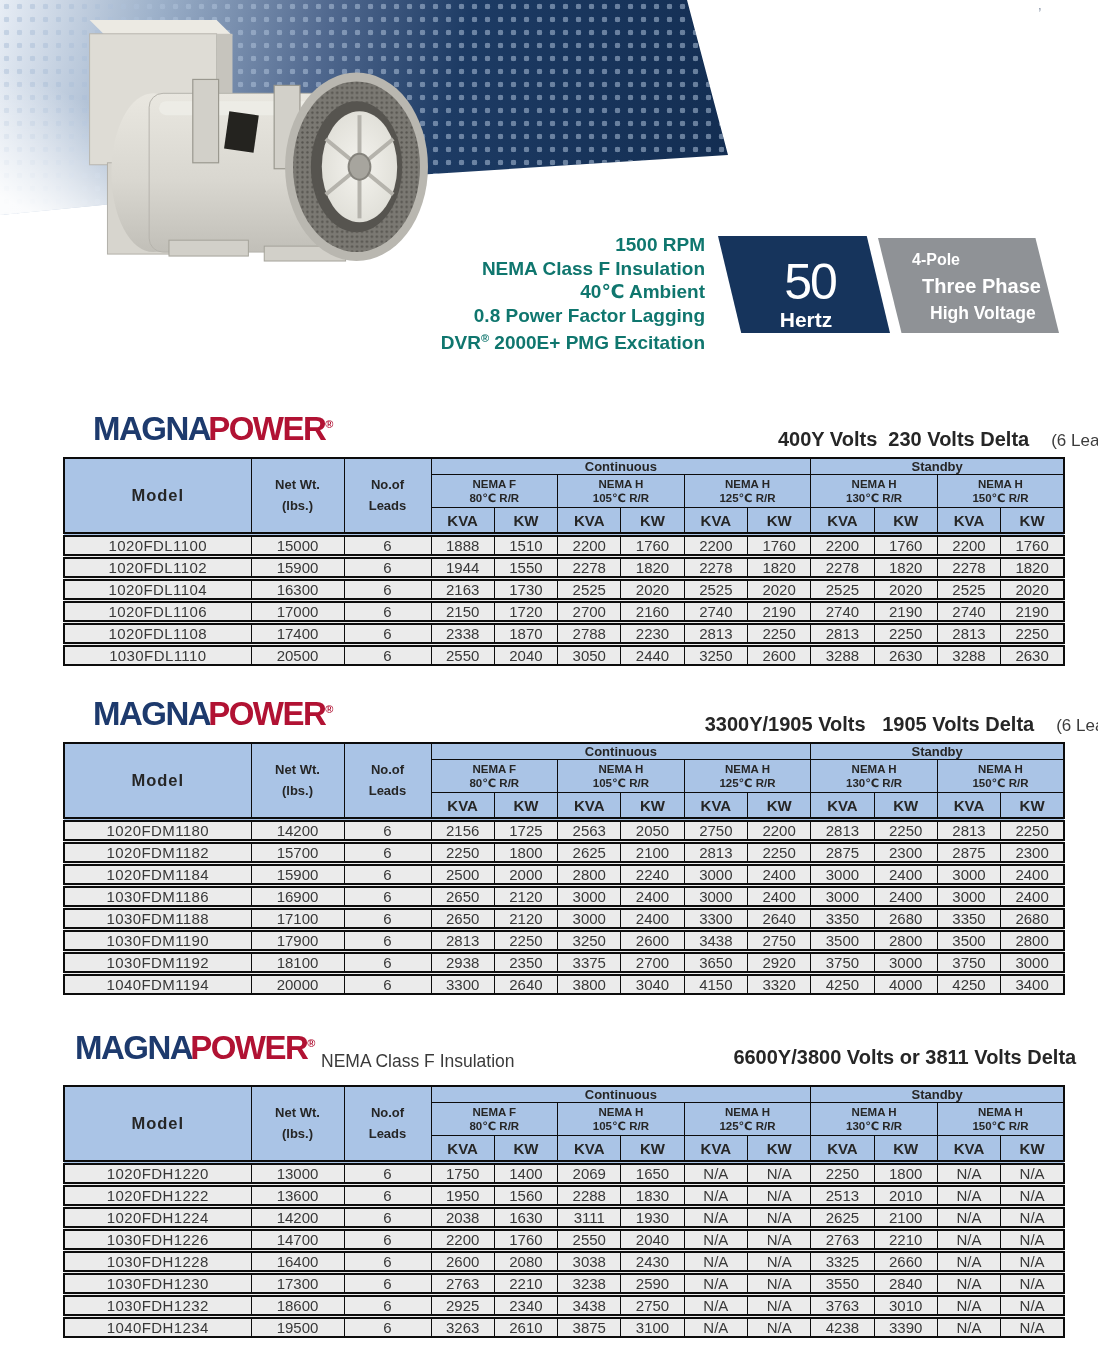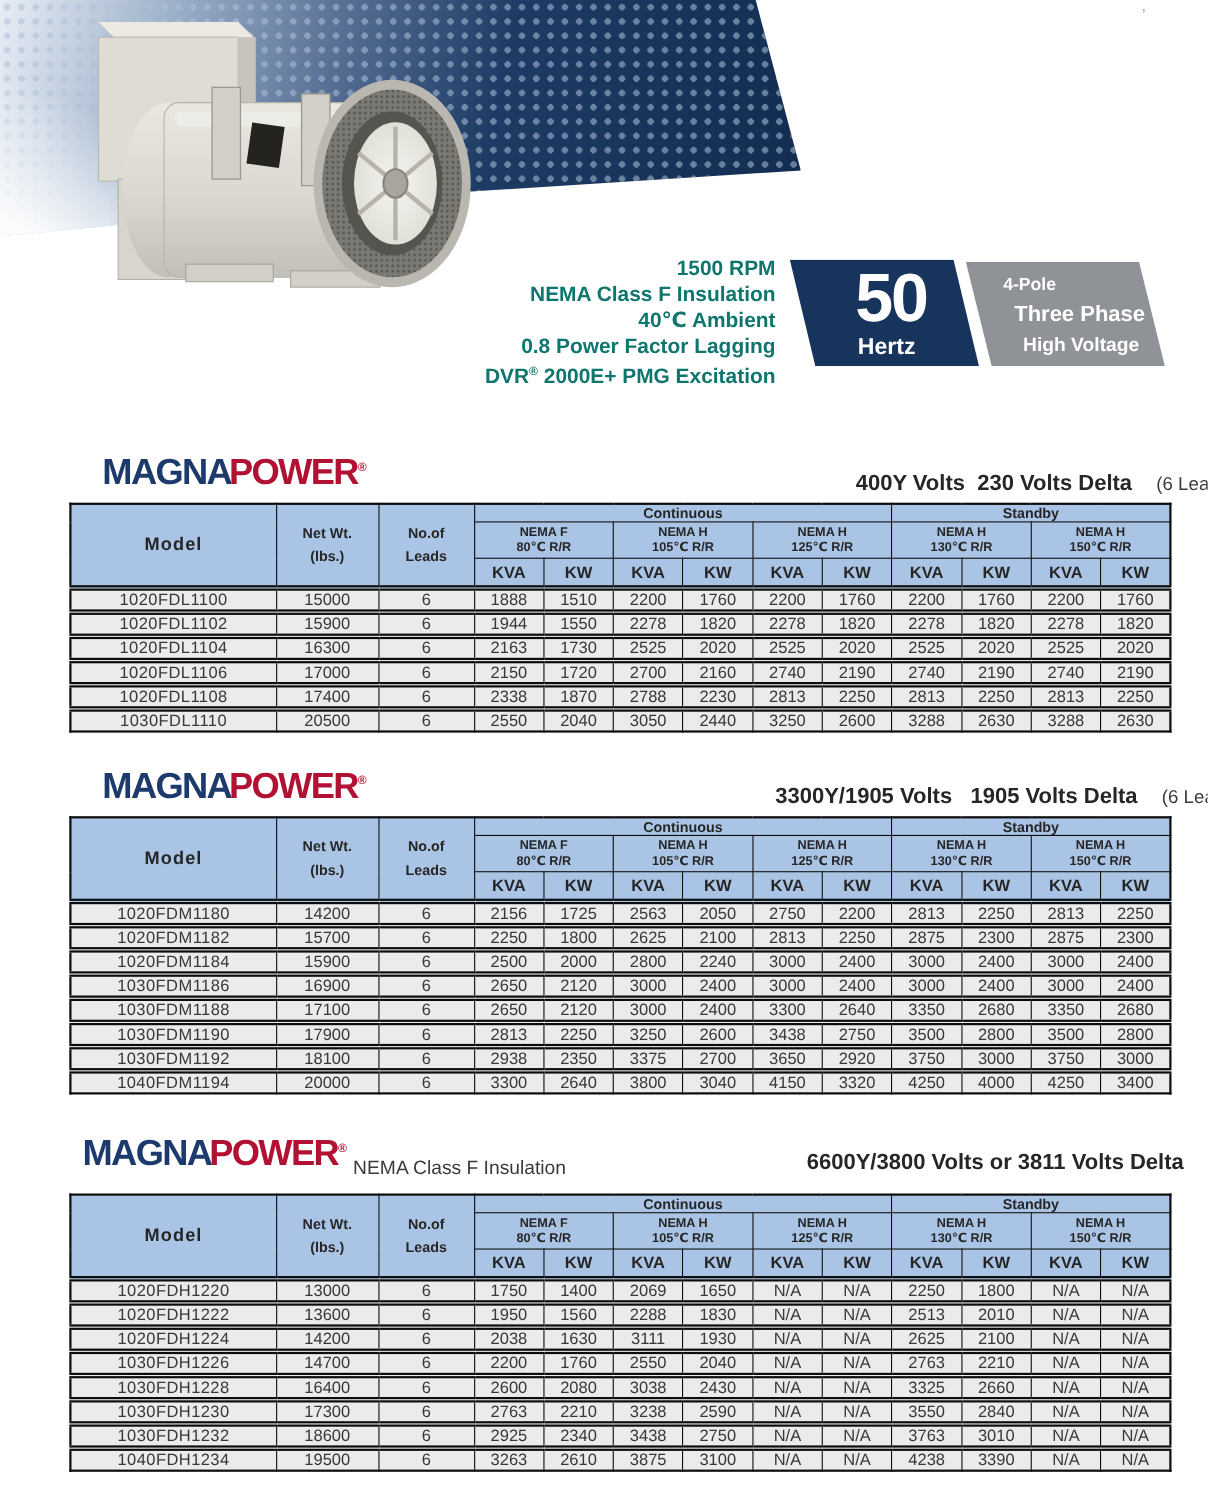--- a/index.html
+++ b/index.html
@@ -24,21 +24,21 @@
     position:absolute;top:233px;right:393px;text-align:right;
     font-size:19px;font-weight:bold;color:#0f766e;line-height:23.6px;white-space:nowrap;
   }
   .specs sup{font-size:11px;}
   
   .hertz-box{
     position:absolute;left:718px;top:236px;width:172px;height:97px;background:#16345c;
     clip-path:polygon(0 0, 86.5% 0, 100% 100%, 13.5% 100%);
     color:#fff;text-align:center;
   }
-  .hertz-num{font-size:62px;font-weight:700;line-height:1;margin-top:5px;padding-left:12px;letter-spacing:-2px;}
+  .hertz-num{font-size:50px;font-weight:400;line-height:1;margin-top:21px;padding-left:12px;letter-spacing:-2px;}
   .hertz-unit{font-size:21px;font-weight:bold;margin-top:1px;padding-left:4px;}
   .pole-box{
     position:absolute;left:878px;top:238px;width:181px;height:95px;background:#8f9296;
     clip-path:polygon(0 0, 87% 0, 100% 100%, 13% 100%);
     color:#fff;font-weight:bold;
   }
   .pole-line1{font-size:16px;margin:12px 0 0 34px;line-height:1.3;}
   .pole-line2{font-size:20px;margin:2px 0 0 44px;line-height:1.3;}
   .pole-line3{font-size:17.5px;margin:3px 0 0 52px;line-height:1.3;}
   

